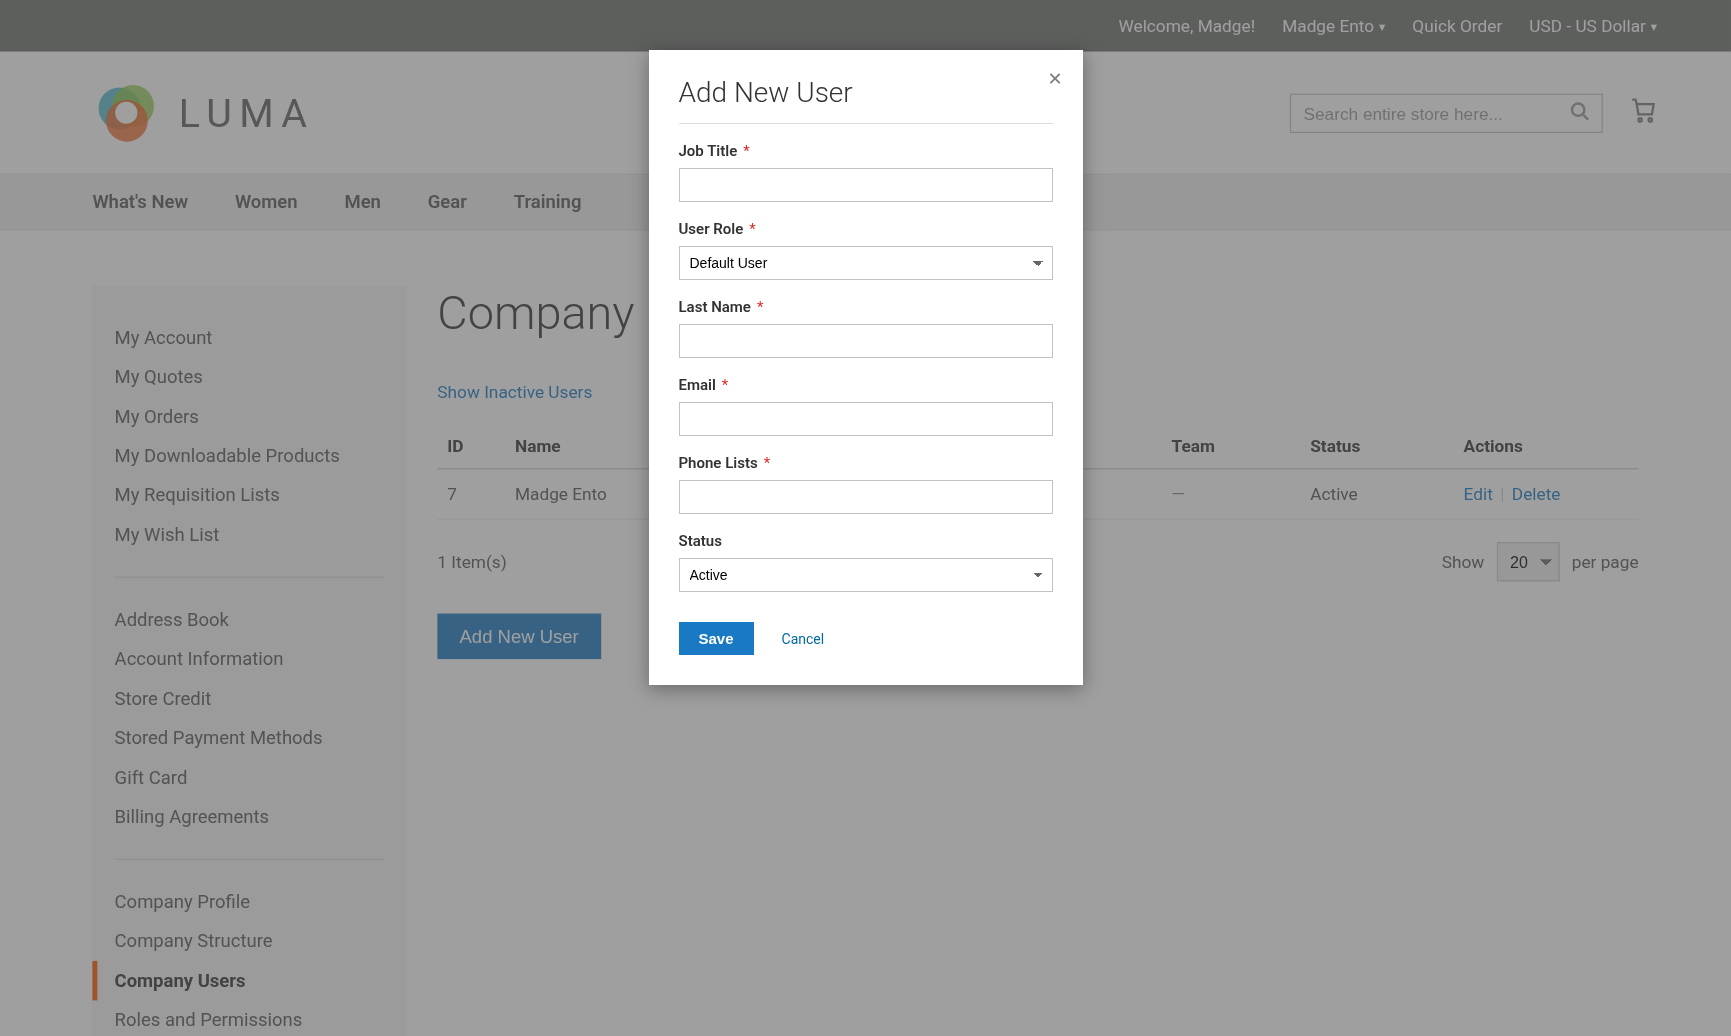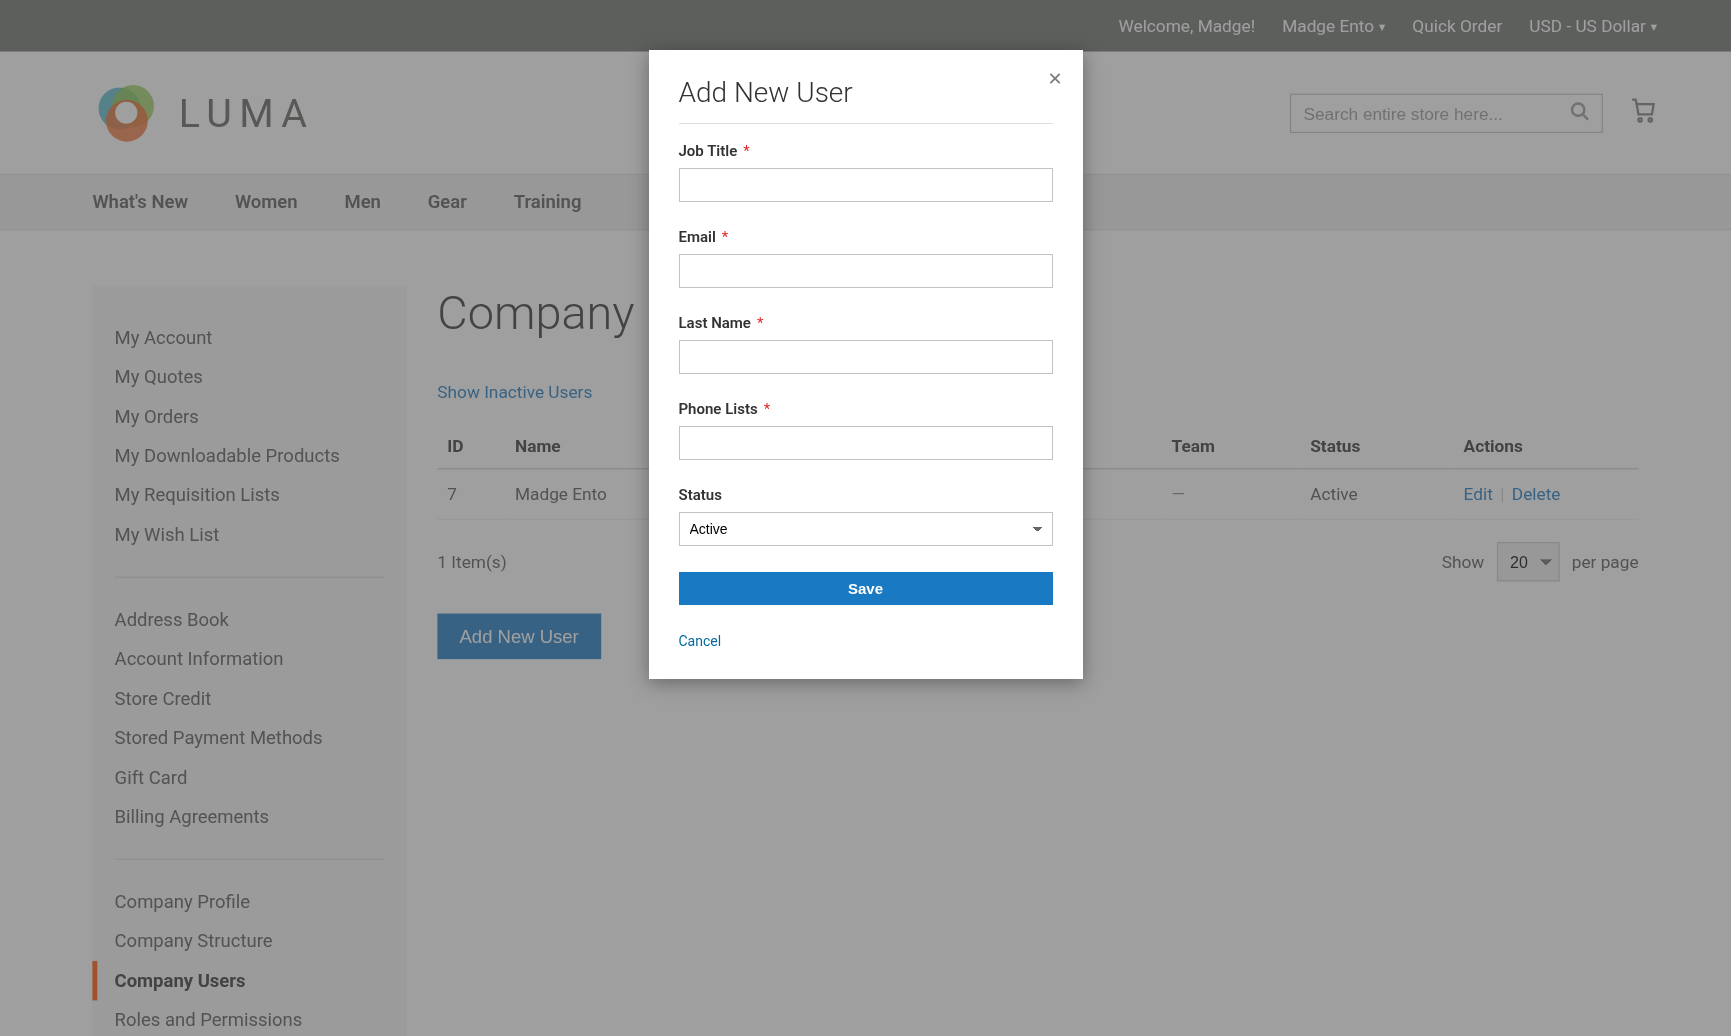--- a/index.html
+++ b/index.html
@@ -120,35 +120,35 @@
     position:absolute;
     left: 50%; top: 50px;
     transform: translateX(-50%);
     width: 434px;
     background:#fff;
     box-shadow: 0 4px 18px rgba(0,0,0,.35);
     padding: 26px 30px 30px 30px;
   }
   .modal-close { position:absolute; top:18px; right:20px; color:#7d7d7d; cursor:pointer; font-size:18px;}
   .modal-title { font-size:28px; font-weight:300; color:#333; border-bottom:1px solid #ddd; padding-bottom:14px; margin-bottom:18px;}
-  .field { margin-bottom:26px; }
+  .field { margin-bottom:18px; }
   .field label { display:block; font-size:15px; font-weight:600; color:#333; margin-bottom:8px;}
   .field label .req { color:#e02b27; margin-left:6px; font-weight:400;}
   .field input, .field select {
     width:100%; height:34px; border:1px solid #c2c2c2;
     padding: 0 10px; font-size:14px; background:#fff;
   }
   .field select {
     appearance:none; -webkit-appearance:none;
     background-image: linear-gradient(45deg, transparent 50%, #666 50%), linear-gradient(135deg, #666 50%, transparent 50%);
     background-position: right 14px top 14px, right 9px top 14px;
     background-size:5px 5px,5px 5px; background-repeat:no-repeat;
     padding-right: 30px;
   }
-  .modal-actions { display:flex; gap:28px; margin-top:24px;flex-direction:column;}
+  .modal-actions { display:flex; align-items:center; gap:28px; margin-top:30px;}
   .modal-actions .save { background:#1979c3; color:#fff; border:none; padding:8px 20px; font-size:15px; font-weight:600; cursor:pointer;}
   .modal-actions .cancel { color:#0369a1; cursor:pointer; font-size:14px;}
 
 </style>
 </head>
 <body>
 
 <div class="scale-wrap" style="transform: scale(1.232);">
 
   <div class="top-bar">
@@ -280,29 +280,35 @@
 <div class="overlay"></div>
 <div class="modal">
   <span class="modal-close">✕</span>
   <div class="modal-title">Add New User</div>
 
   <div class="field">
     <label><span>Job Title</span><span class="req">*</span></label>
     <input type="text" value="" style="">
   </div>
 
-
+  <div class="field">
+    <label><span>User Role</span><span class="req">*</span></label>
+    <select>
+      <option>Default User</option>
+    </select>
+  </div>
+
+
+  <div class="field">
+    <label><span>Last Name</span><span class="req">*</span></label>
+    <input type="text" value="" style="">
+  </div>
 
   <div class="field">
     <label><span>Email</span><span class="req">*</span></label>
-    <input type="text" value="" style="">
-  </div>
-
-  <div class="field">
-    <label><span>Last Name</span><span class="req">*</span></label>
     <input type="text" value="" style="">
   </div>
 
   <div class="field">
     <label><span>Phone Lists</span><span class="req">*</span></label>
     <input type="text" value="" style="">
   </div>
 
   <div class="field">
     <label><span>Status</span></label>

